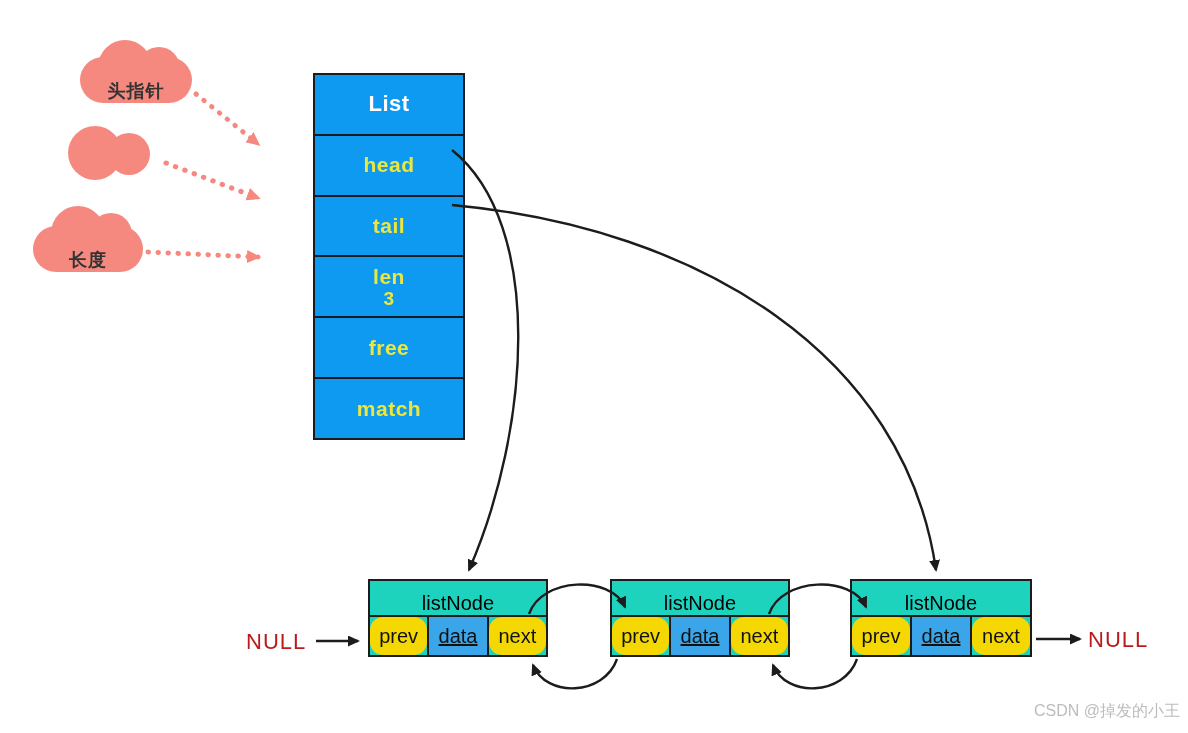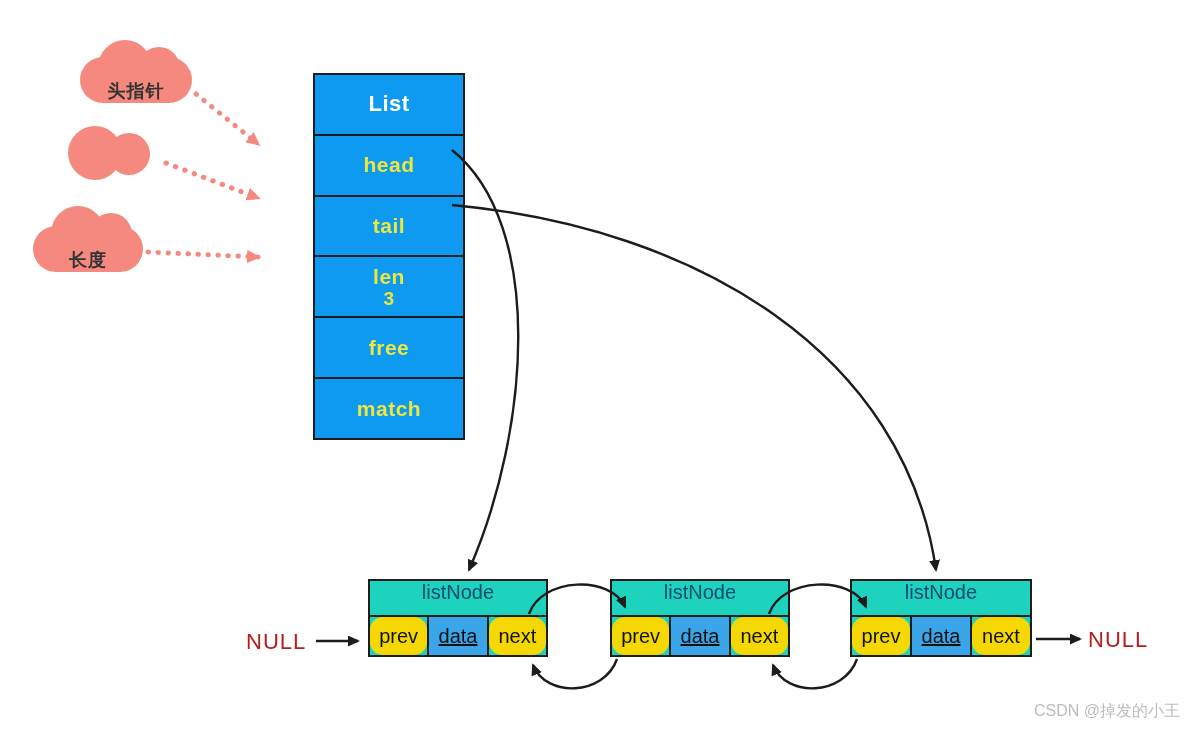--- a/index.html
+++ b/index.html
@@ -28,22 +28,22 @@
   .list-table{position:absolute;left:272px;top:73px;width:152px;height:367px;box-sizing:border-box;
     background:var(--list-blue);border:2px solid var(--line-black);display:flex;flex-direction:column;margin-left:41px;}
   .list-row{flex:1;display:flex;flex-direction:column;align-items:center;justify-content:center;
     border-top:2px solid var(--line-black);color:var(--field-yellow);font-size:21px;font-weight:bold;letter-spacing:.5px;}
   .list-row:first-child{border-top:none;color:#ffffff;font-size:22px;}
   .list-row .field-value{font-size:19px;line-height:20px;}
 
   
   .node{position:absolute;top:579px;width:180px;height:78px;box-sizing:border-box;
     border:2px solid var(--line-black);background:var(--node-teal);display:flex;flex-direction:column;}
-  .node-header{height:34px;border-bottom:2px solid var(--line-black);display:flex;align-items:flex-start;justify-content:center;
-    background:var(--node-teal);color:#0c4a6e;font-size:20px;font-weight:500;}
+  .node-header{height:34px;border-bottom:2px solid var(--line-black);display:flex;align-items:flex-end;justify-content:center;
+    background:var(--node-teal);color:#000000;font-size:20px;font-weight:500;}
   .node-cells{flex:1;display:flex;}
   .cell{flex:1;display:flex;align-items:center;justify-content:center;font-size:20px;font-weight:500;color:#111;}
   .cell-yellow{background:var(--cell-yellow);border-radius:13px;}
   .cell-blue{background:var(--cell-blue);border-left:2px solid var(--line-black);border-right:2px solid var(--line-black);text-decoration:underline;}
 
   
   .null-label{position:absolute;font-size:22px;font-weight:400;color:#b91c1c;letter-spacing:1px;}
 
   
   .watermark{position:absolute;right:8px;top:701px;width:300px;text-align:right;

